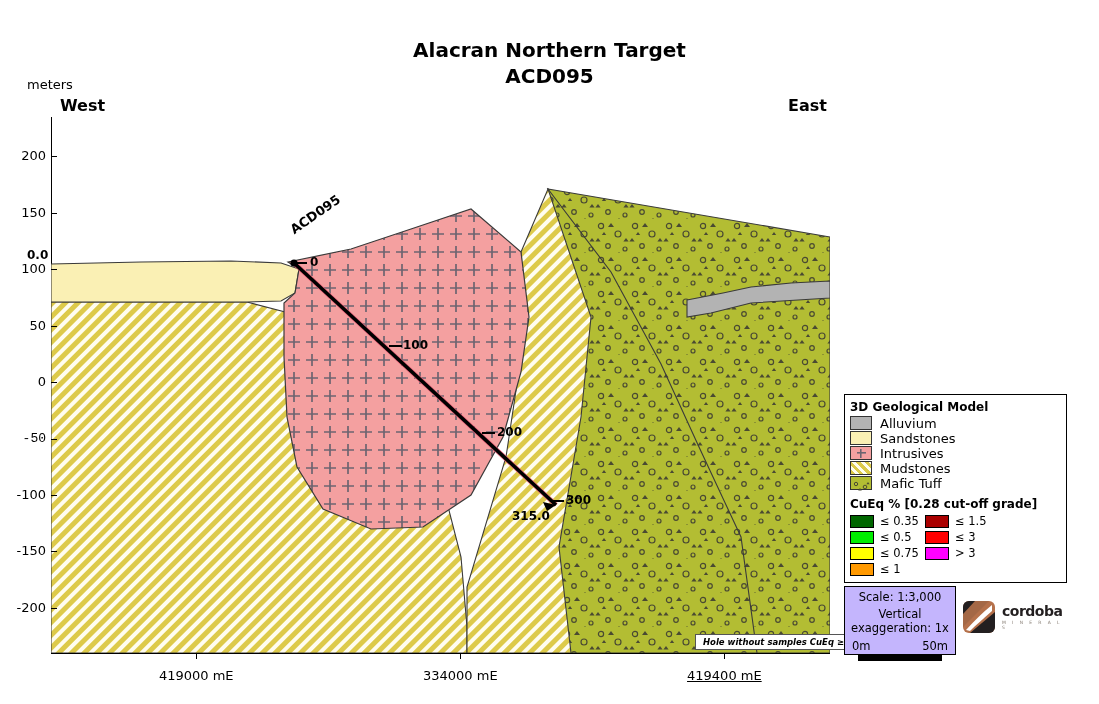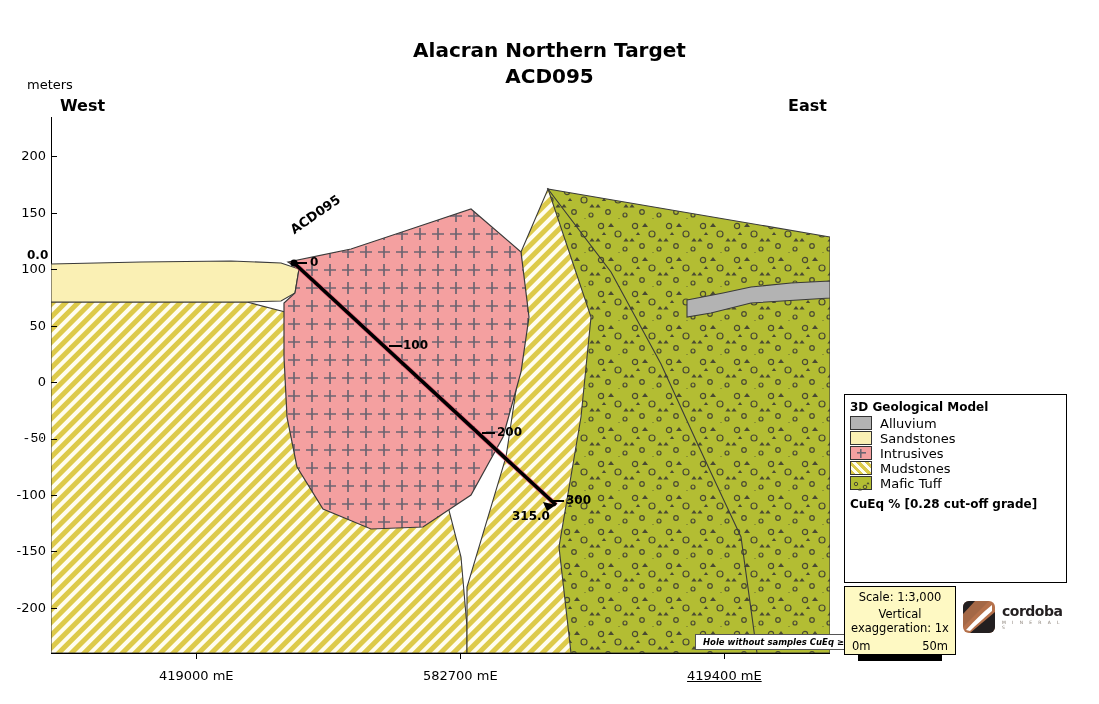--- a/index.html
+++ b/index.html
@@ -22,21 +22,21 @@
   #legend{position:absolute;left:844px;top:394px;width:221px;height:187px;background:#fff;border:1px solid #000;}
   #legend-title{text-align:center;font-weight:bold;font-size:14px;margin-top:4px;}
   #geo-head{font-weight:bold;font-size:12px;margin:5px 0 2px 5px;}
   .geo-row{display:flex;align-items:center;margin:0 0 1px 5px;height:14px;}
   .sw{width:20px;height:12px;border:1px solid #333;flex:0 0 auto;}
   .geo-lbl{font-size:13px;margin-left:8px;}
   #cueq-head{font-weight:bold;font-size:12px;margin:7px 0 3px 5px;}
   #cueq-grid{margin-left:5px;display:grid;grid-template-columns:auto auto auto auto;gap:2px 6px;align-items:center;width:max-content;}
   .csw{width:22px;height:11px;border:1px solid #000;}
   .clbl{font-size:11.5px;}
-  #scalebox{position:absolute;left:844px;top:586px;width:110px;height:67px;background:#fef9c3;border:1px solid #000;}
+  #scalebox{position:absolute;left:844px;top:586px;width:110px;height:67px;background:#c4b5fd;border:1px solid #000;}
   .scaletxt{text-align:center;font-size:11.5px;margin-top:3px;}
   #sb-units{display:flex;justify-content:space-between;font-size:11.5px;padding:4px 7px 0 7px;}
   #sb-bar{margin:1px auto 0 auto;width:84px;height:7px;background:#000;}
   #logo{position:absolute;left:962px;top:596px;width:105px;height:42px;display:flex;align-items:center;}
   #logo-mark{width:34px;height:34px;flex:0 0 auto;}
   #logo-words{margin-left:6px;}
   #logo-name{font-size:14px;font-weight:bold;color:#231f20;letter-spacing:-0.5px;line-height:1;}
   #logo-sub{font-size:4.5px;letter-spacing:2.4px;color:#8a8178;margin-top:2px;}
   #note{position:absolute;left:695px;top:634px;background:#fff;border:1px solid #555;padding:2px 7px;font-size:8.5px;font-weight:bold;font-style:italic;white-space:nowrap;}
   .holelbl{position:absolute;font-size:12px;font-weight:bold;color:#000;white-space:nowrap;}
@@ -142,20 +142,41 @@
           <circle cx="5" cy="4" r="1.7" fill="none" stroke="#4a4a32" stroke-width="1"></circle>
           <circle cx="14" cy="7" r="1.8" fill="none" stroke="#4a4a32" stroke-width="1"></circle>
           <path d="M9 8 l1.8 2.4 h-3.6 z" fill="#4a4a32"></path>
           <path d="M17 2 l1.6 2.2 h-3.2 z" fill="#4a4a32"></path>
         </svg>
       </div>
       <span class="geo-lbl">Mafic Tuff</span>
     </div>
 
     <div id="cueq-head">CuEq % [0.28 cut-off grade]</div>
+    <div id="cueq-grid">
+      <div class="csw" style="background:#006600;"></div>
+      <span class="clbl">≤ 0.35</span>
+      <div class="csw" style="background:#aa0000;"></div>
+      <span class="clbl">≤ 1.5</span>
+
+      <div class="csw" style="background:#00ee00;"></div>
+      <span class="clbl">≤ 0.5</span>
+      <div class="csw" style="background:#ff0000;"></div>
+      <span class="clbl">≤ 3</span>
+
+      <div class="csw" style="background:#ffff00;"></div>
+      <span class="clbl">≤ 0.75</span>
+      <div class="csw" style="background:#ff00ff;"></div>
+      <span class="clbl">&gt; 3</span>
+
+      <div class="csw" style="background:#ff9900;"></div>
+      <span class="clbl">≤ 1</span>
+      <span></span>
+        <span></span>
+    </div>
   </div>
 
   <div id="scalebox">
     <div class="scaletxt">Scale: 1:3,000</div>
     <div class="scaletxt">Vertical exaggeration: 1x</div>
     <div id="sb-units">
       <span>0m</span>
       <span>50m</span>
     </div>
     <div id="sb-bar"></div>
@@ -191,18 +212,18 @@
       <div class="ytick" style="left: 0px; top: 487.021px;">-100</div>
       <div class="ytickmark" style="left: 51px; top: 495.021px;"></div>
       <div class="ytick" style="left: 0px; top: 543.442px;">-150</div>
       <div class="ytickmark" style="left: 51px; top: 551.442px;"></div>
       <div class="ytick" style="left: 0px; top: 599.863px;">-200</div>
       <div class="ytickmark" style="left: 51px; top: 607.863px;"></div>
     </div>
   <div id="xticks">
       <div class="xtick" style="left: 136.237px; top: 668px;">419000 mE</div>
       <div class="xtickmark" style="left: 196.237px; top: 653px;"></div>
-      <div class="xtick" style="left: 400.305px; top: 668px;">582700 mE</div>
+      <div class="xtick" style="left: 400.305px; top: 668px;">334000 mE</div>
       <div class="xtickmark" style="left: 460.305px; top: 653px;"></div>
       <div class="xtick" style="left: 664.373px; top: 668px; text-decoration: underline;">419400 mE</div>
       <div class="xtickmark" style="left: 724.373px; top: 653px;"></div>
     </div>
 </div>
 
 </body></html>

